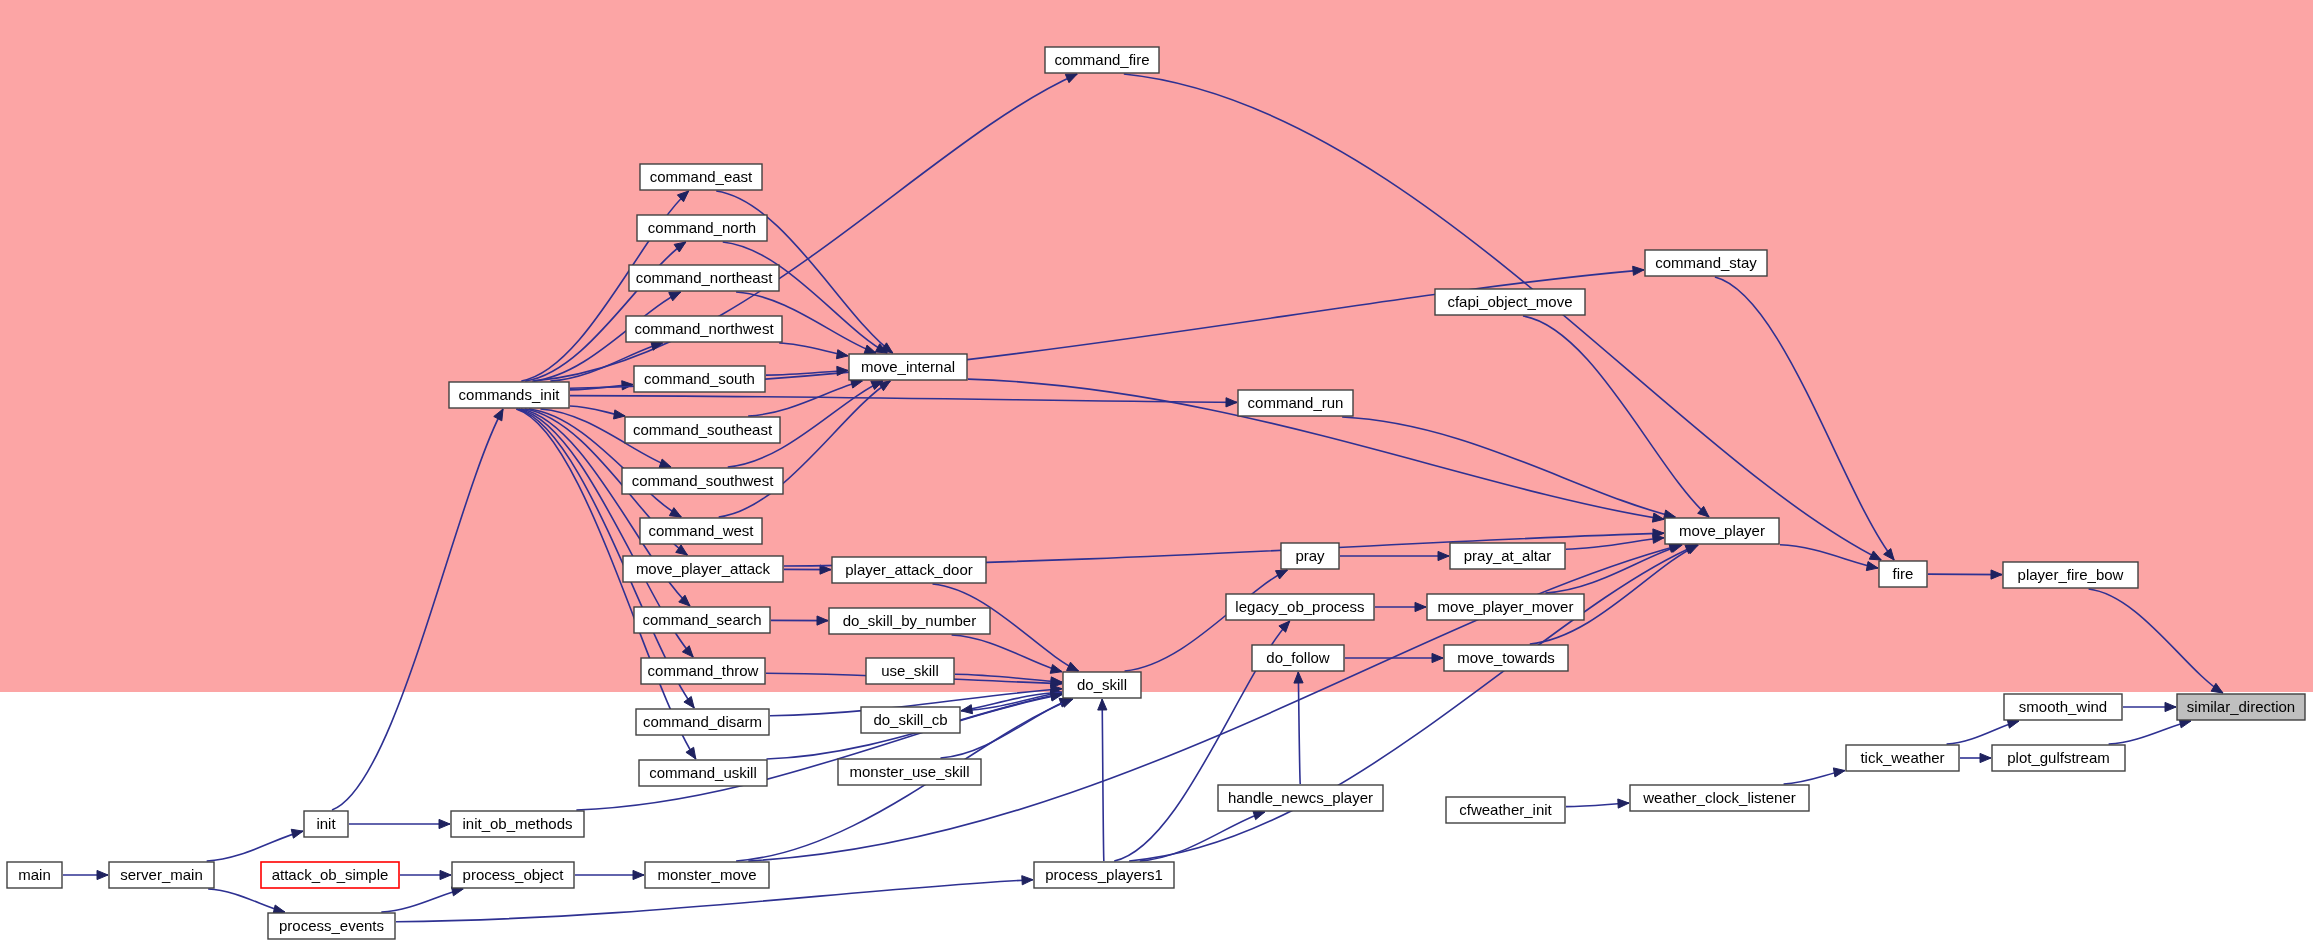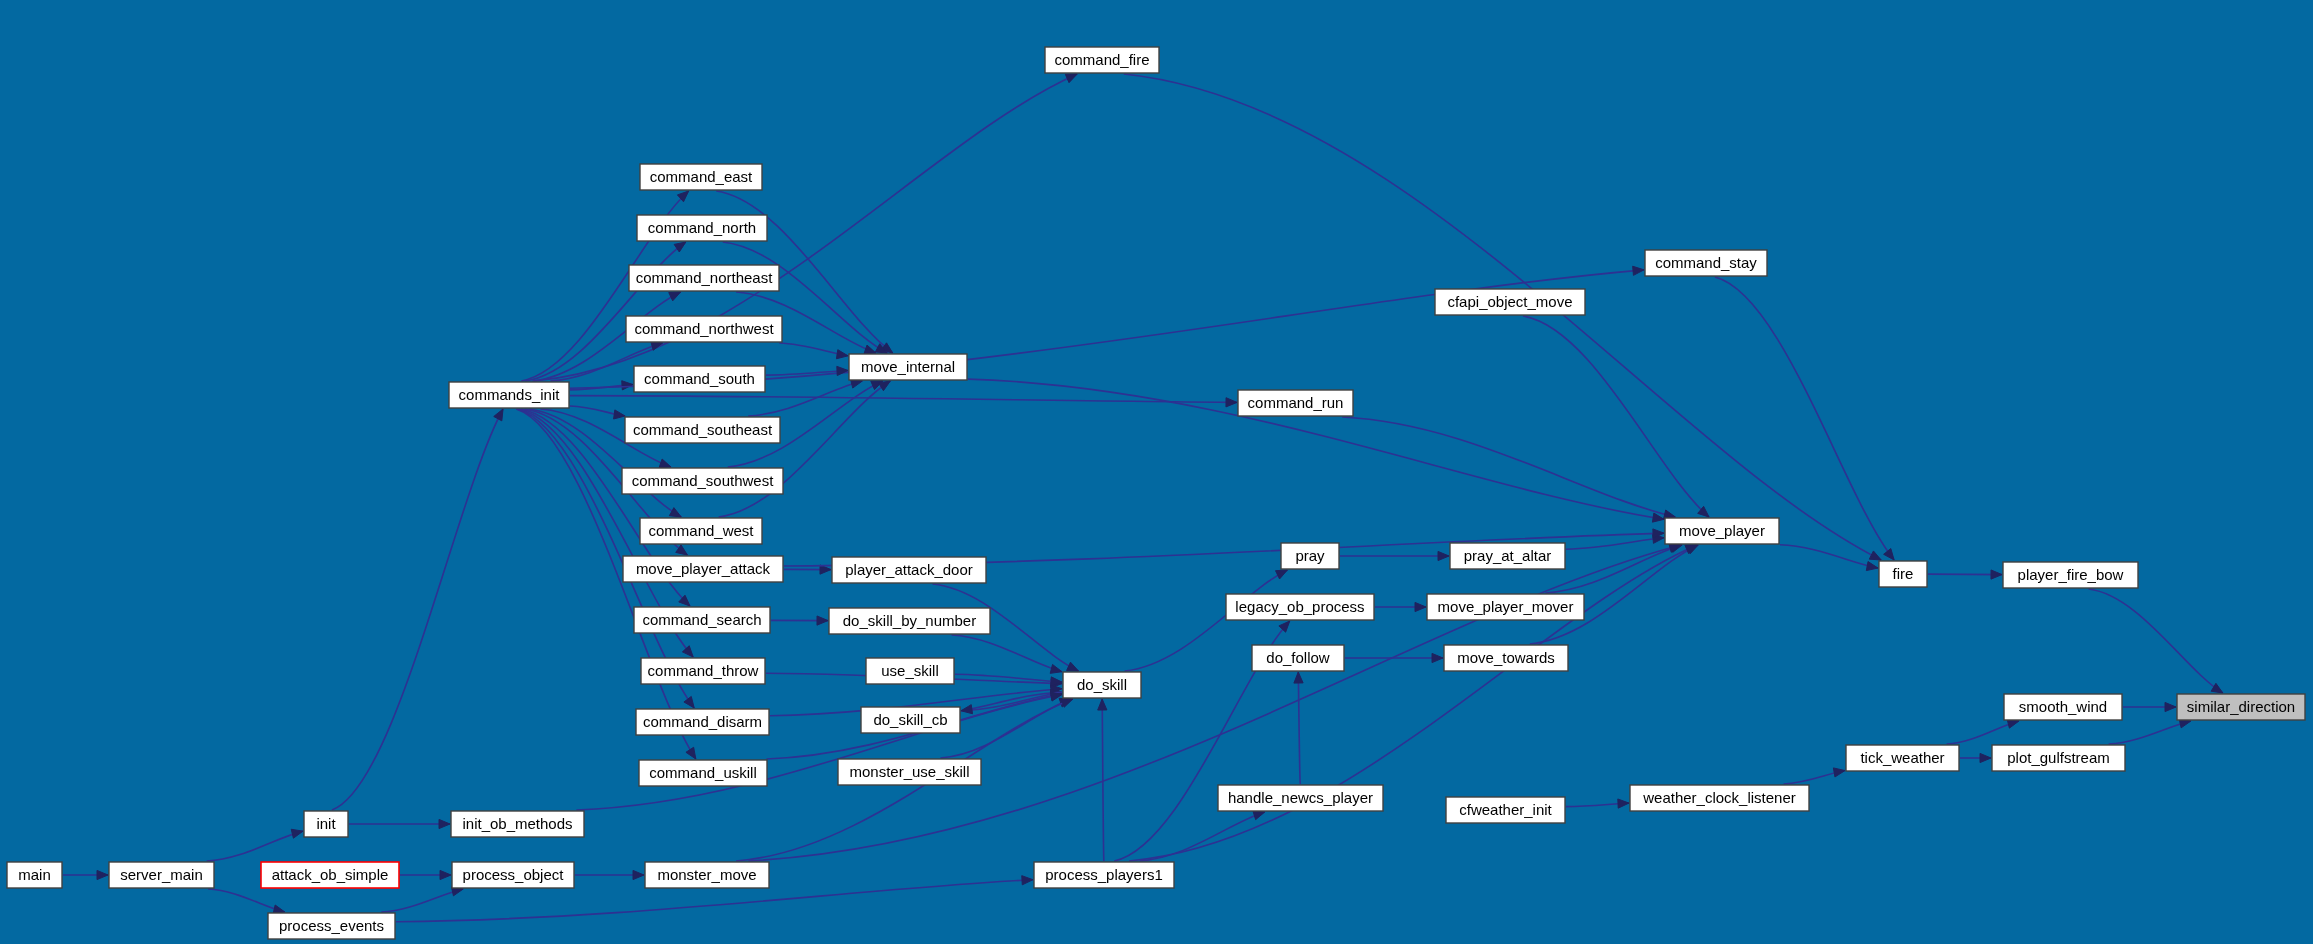--- a/index.html
+++ b/index.html
@@ -9,22 +9,22 @@
   }
   body {
     width: 2313px;
     height: 944px;
     font-family: "Liberation Sans", sans-serif;
     overflow: hidden;
   }
   #graph-root {
     position: relative;
     width: 2313px;
-    height: 944px;
-    background: #0369a1;
+    height: 692px;
+    background: #fca5a5;
     text-align: center;
   }
   svg#callgraph {
     display: block;
     width: 2313px;
     height: 944px;
   }
   .edge-path {
     fill: none;
     stroke: #2e3192;

